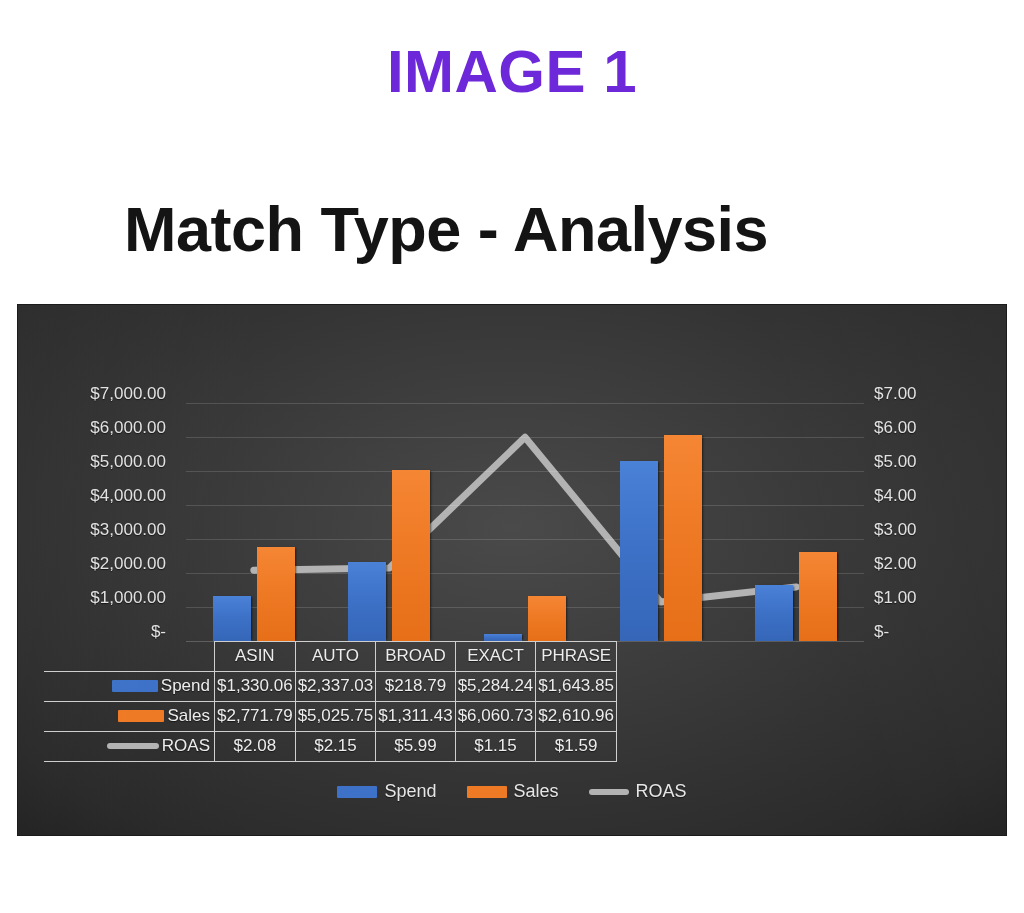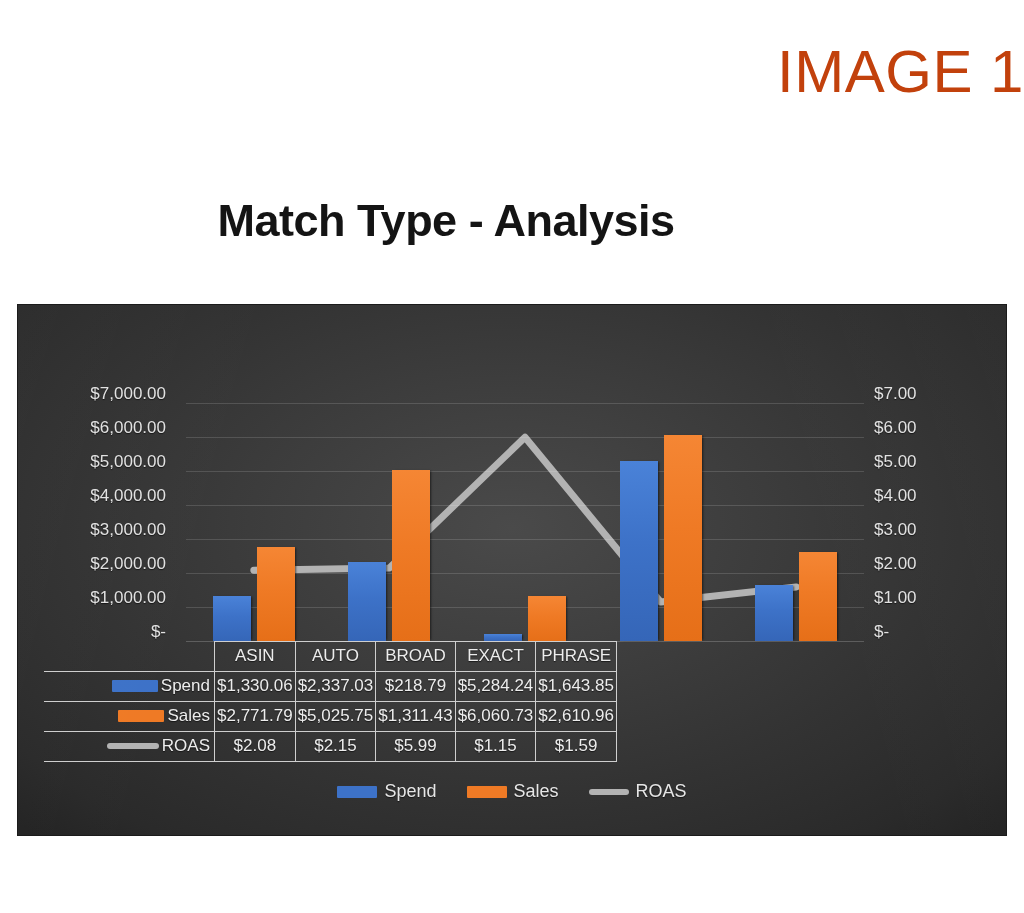--- a/index.html
+++ b/index.html
@@ -14,34 +14,34 @@
     font-family: "Liberation Sans", sans-serif;
     overflow: hidden;
   }
 
   
   #slide-title {
     position: absolute;
     top: 42px;
     left: 0;
     width: 1024px;
-    text-align: right;
+    text-align: center;
     font-size: 60px;
-    font-weight: normal;
-    color: #c2410c;
+    font-weight: bold;
+    color: #6d28d9;
     letter-spacing: 0.5px;
     line-height: 1;
   }
   #slide-subtitle {
     position: absolute;
     top: 198px;
     left: 0;
     width: 892px;
     text-align: center;
-    font-size: 45px;
+    font-size: 63px;
     font-weight: bold;
     color: #141414;
     letter-spacing: -0.5px;
     line-height: 1;
   }
 
   
   #chart-panel {
     position: absolute;
     left: 18px;

